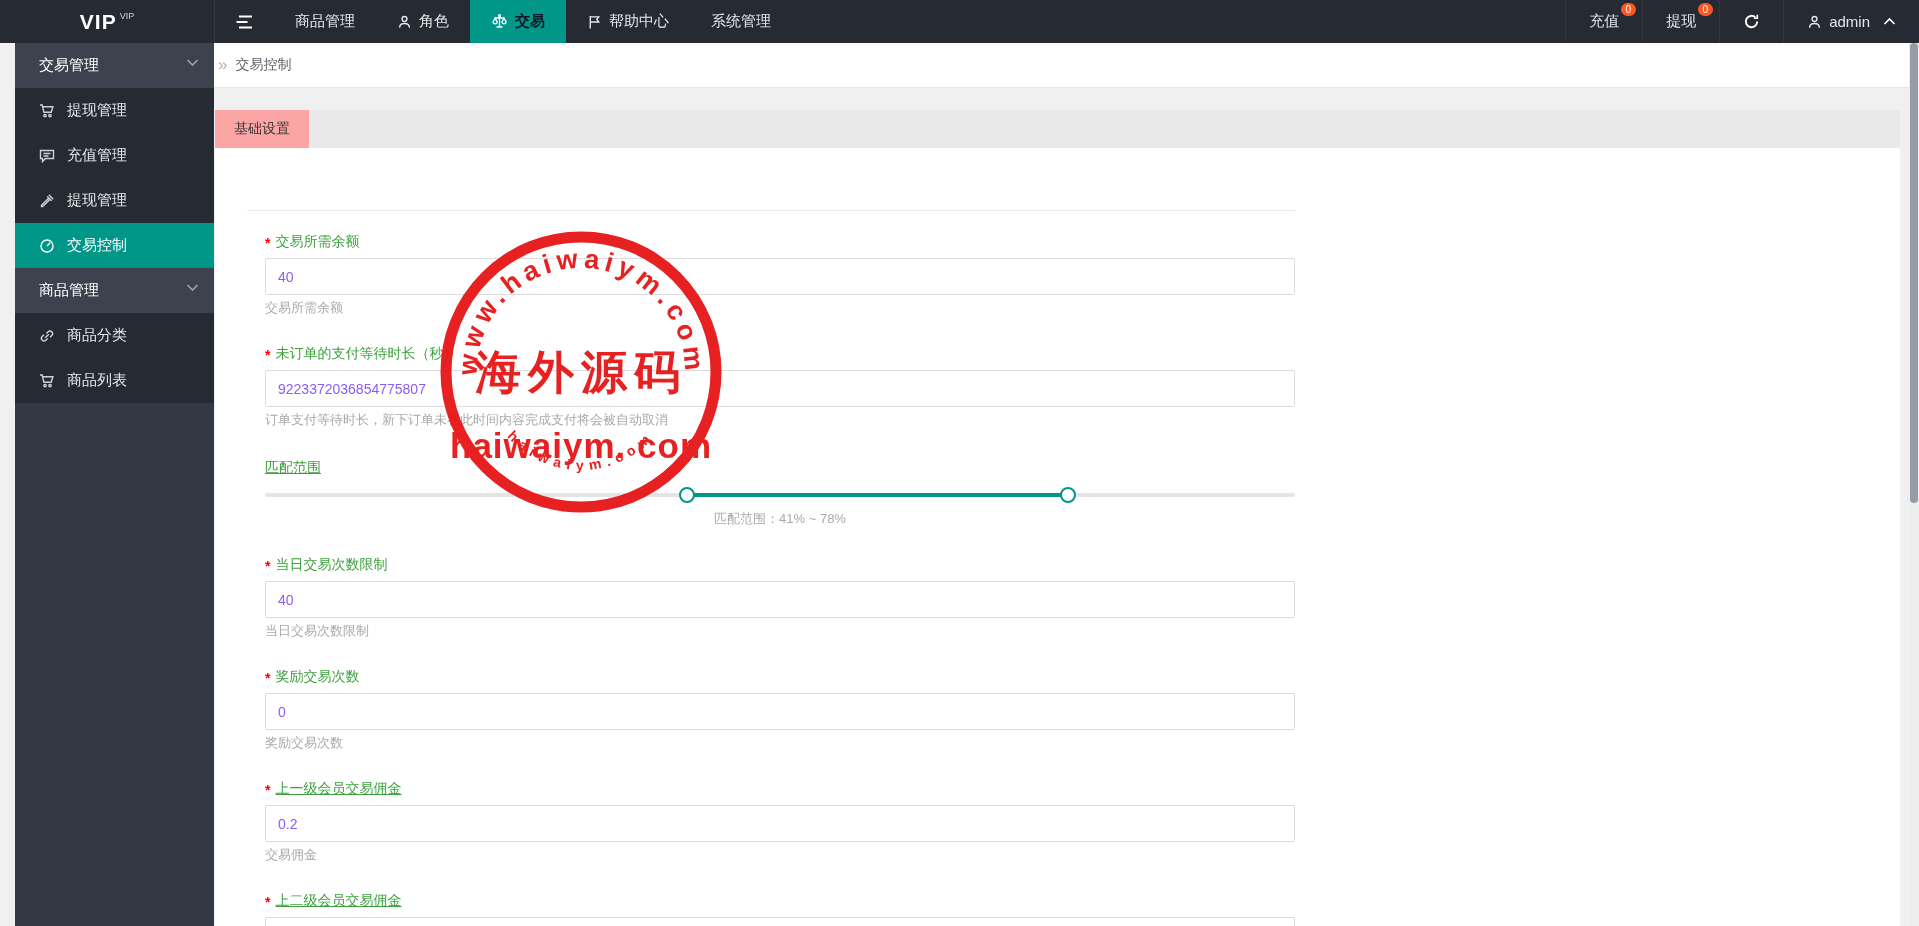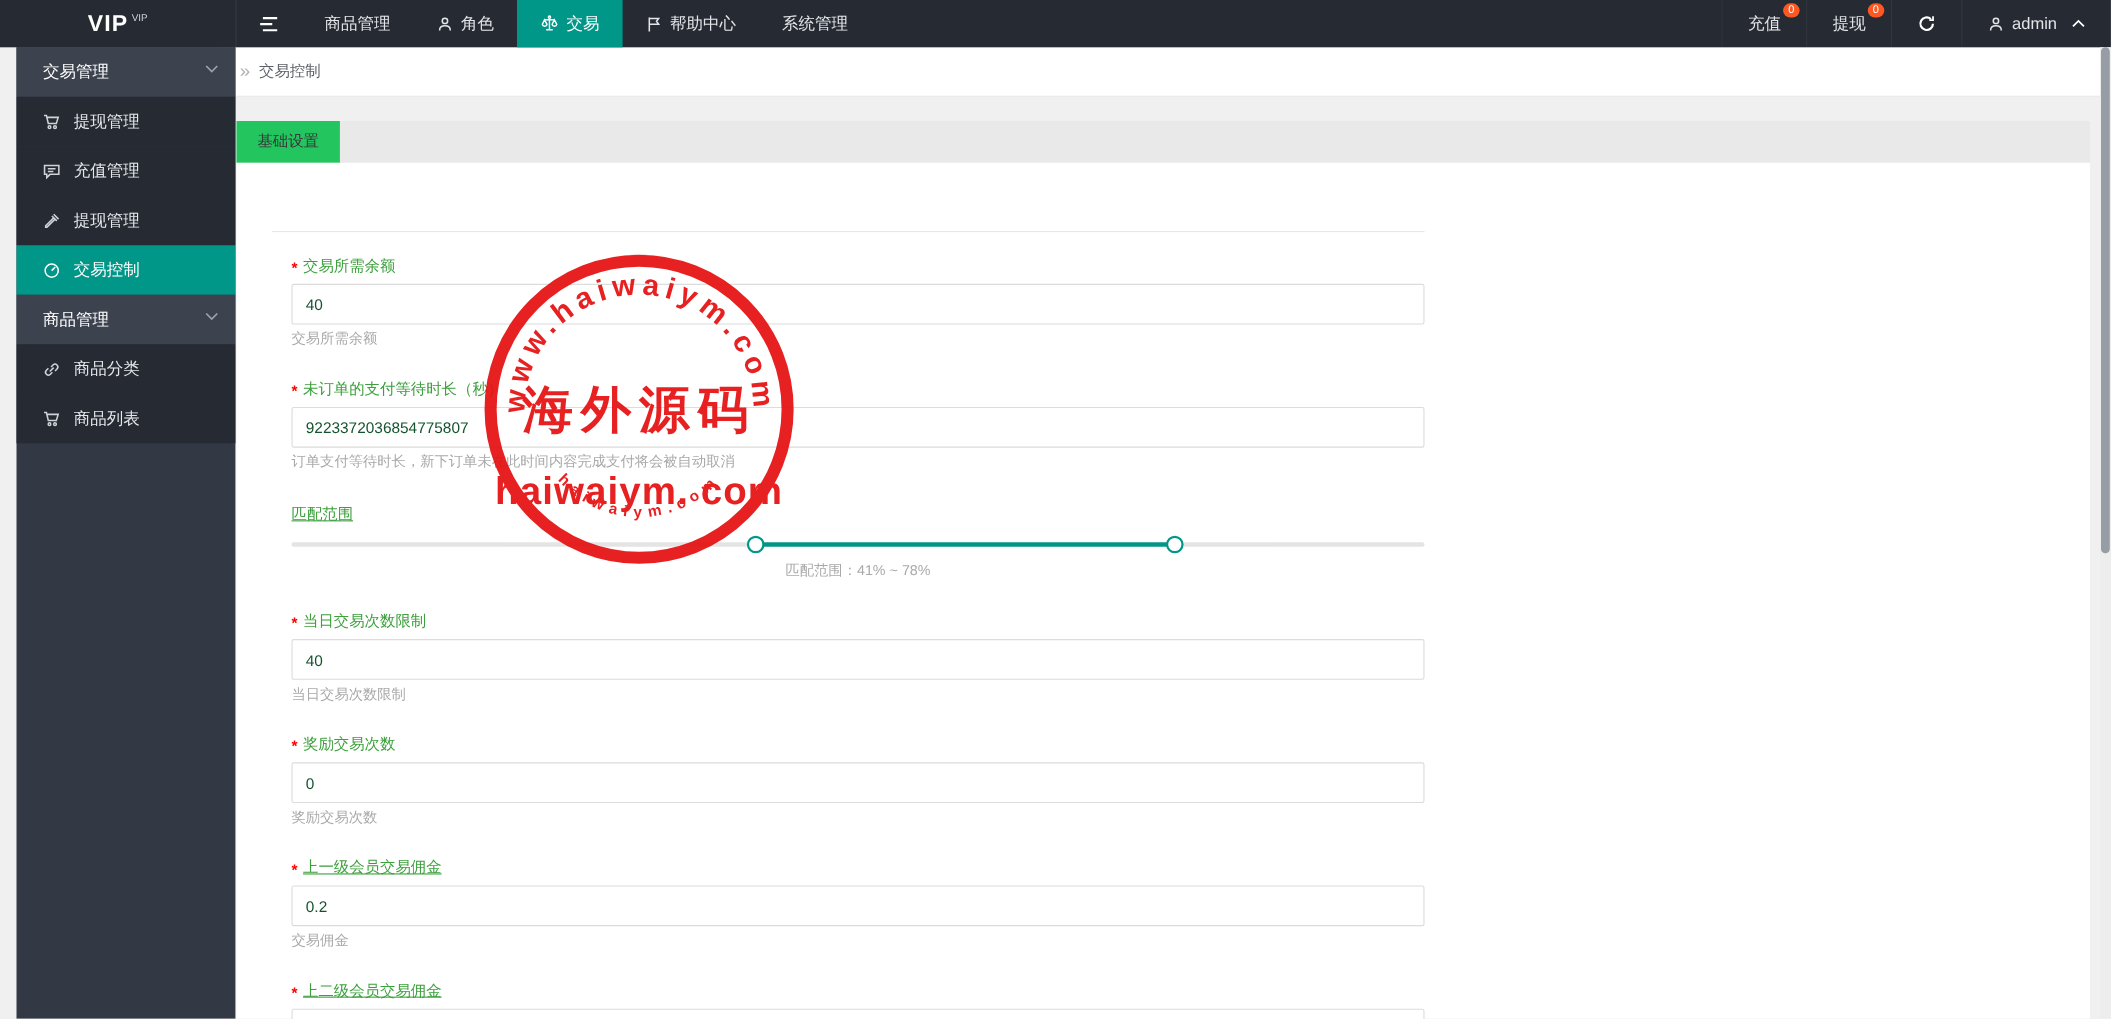--- a/index.html
+++ b/index.html
@@ -10,21 +10,21 @@
   .navbar { position:absolute; left:0; top:0; width:1919px; height:43px;
     background:#262b33; color:#e8eaec; display:flex; align-items:stretch; z-index:30; }
   .logo-zone { width:215px; display:flex; align-items:center; justify-content:center;
     border-right:1px solid rgba(255,255,255,.07); }
   .logo-main { font-size:21px; font-weight:bold; color:#fff; letter-spacing:1px; }
   .logo-sup  { font-size:9px; color:#cfd3d8; margin-left:3px; transform:translateY(-6px); display:inline-block; }
   .nav-left { display:flex; align-items:stretch; }
   .nav-item { display:flex; align-items:center; gap:7px; padding:0 21px; font-size:15px;
     color:#e3e6e9; cursor:pointer; }
   .nav-item.hamburger { padding:0 20px; }
-  .nav-item.active { background:#009688; color:#ffffff; }
+  .nav-item.active { background:#009688; color:#0f172a;font-weight:bold; }
   .nav-item svg { display:block; }
   .nav-right { margin-left:auto; display:flex; align-items:stretch; }
   .nav-right .nav-item { padding:0 23px; position:relative; border-left:1px solid rgba(255,255,255,.05); }
   .badge { position:absolute; top:3px; right:6px; background:#ff5722; color:#fff;
     font-size:10px; line-height:13px; padding:0 5px; border-radius:8px; }
   .chev-up { margin-left:6px; }
 
   
   .sidebar { position:absolute; left:15px; top:43px; width:199px; bottom:0;
     background:#323945; z-index:20; }
@@ -41,33 +41,33 @@
     background:#fff; border-bottom:1px solid #e6e6e6; display:flex; align-items:center;
     padding-left:19px; z-index:10; }
   .bc-arrows { color:#b3b3b3; font-size:17px; margin-right:8px; }
   .bc-title { color:#5c6066; font-size:14px; }
 
   .content { position:absolute; left:199px; top:88px; right:0; bottom:0;
     background:#f0f0f0; padding:22px 19px 0 16px; }
   .tabstrip { height:38px; background:#e9e9e9; display:flex; }
   .tab { width:94px; height:38px; display:flex; align-items:center; justify-content:center;
     font-size:14px; color:#383838; cursor:pointer; }
-  .tab.active { background:#22c55e; }
+  .tab.active { background:#fca5a5; }
   .panel { background:#fff; position:absolute; left:16px; right:19px; top:60px; bottom:0; }
 
   
   .form { padding:0 0 0 50px; width:1100px; }
   .form hr { border:none; border-top:1px solid #e8e8e8; margin:62px 0 0 -18px; width:1048px; }
   .field { width:1030px; margin-top:29px; }
   .field:first-of-type { margin-top:21px; }
   .f-label { font-size:14px; color:#3ca03c; height:19px; line-height:19px; position:relative; }
   .f-label .star { color:#f00; margin-right:5px; font-weight:bold; position:relative; top:2px; }
   .f-label .u { text-decoration:underline; }
   .f-input { margin-top:7px; width:1030px; height:37px; border:1px solid #dcdcdc; border-radius:2px;
-    padding:0 12px; font-size:14px; color:#14532d; background:#fff; outline:none;
+    padding:0 12px; font-size:14px; color:#8b5cf6; background:#fff; outline:none;
     font-family:"Liberation Sans","DejaVu Sans",sans-serif; }
   .f-hint { margin-top:6px; font-size:13px; color:#a9a9a9; height:14px; line-height:14px; }
 
   .slider-field { margin-top:31px; }
   .slider-row { position:relative; height:18px; margin-top:9px; width:1030px; }
   .slider-track { position:absolute; left:0; right:0; top:7px; height:4px; background:#e4e4e4; border-radius:2px; }
   .slider-fill { position:absolute; top:7px; height:4px; background:#009688; }
   .slider-handle { position:absolute; top:1px; width:16px; height:16px; border:2px solid #009688;
     background:#fff; border-radius:50%; transform:translateX(-50%); cursor:pointer; }
   .slider-field .f-hint { margin-top:8px;text-align:center; }

